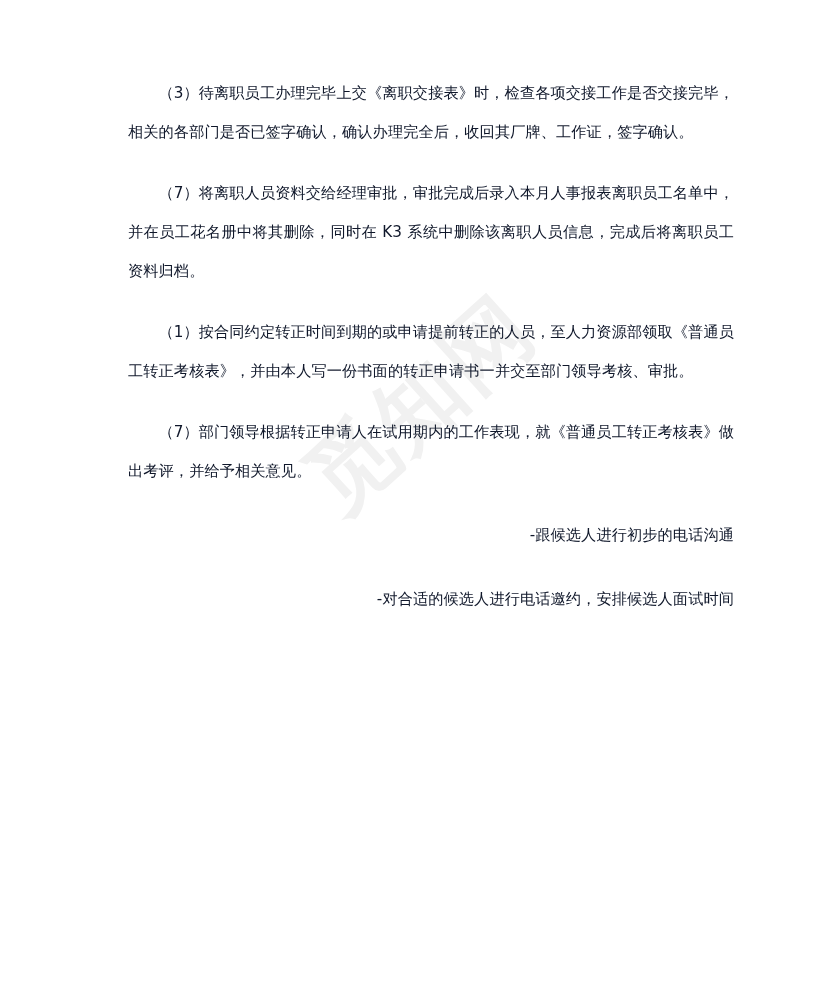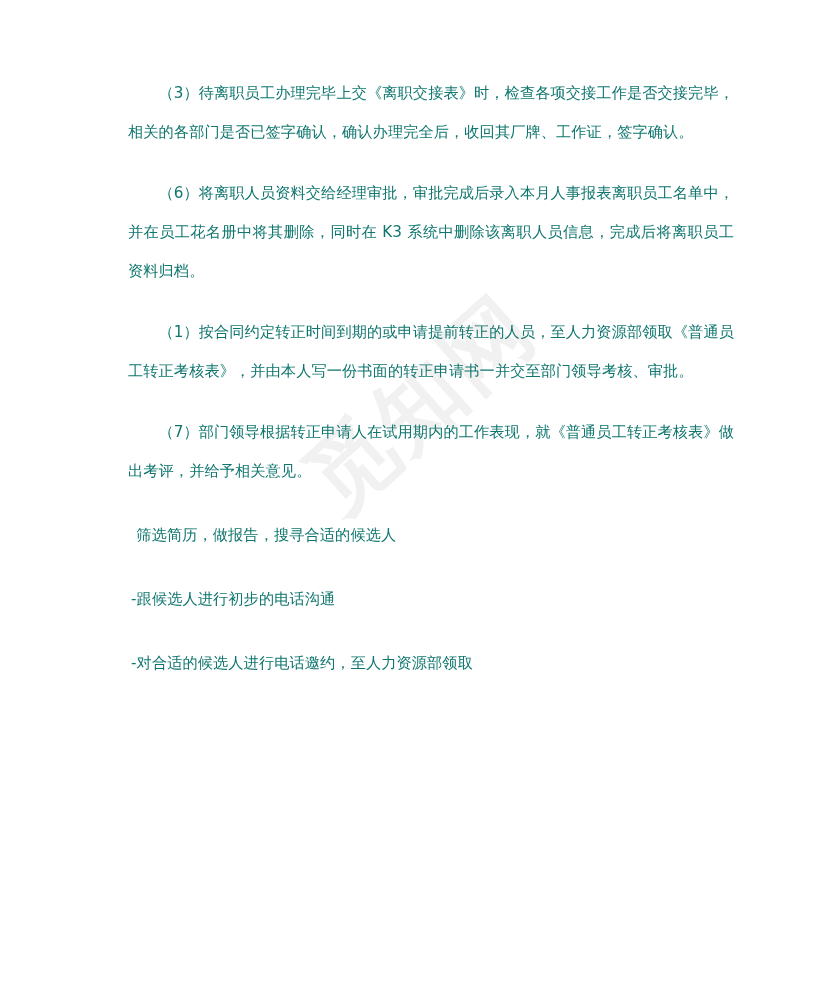--- a/index.html
+++ b/index.html
@@ -62,21 +62,21 @@
     z-index: 2;
   }
 
   p.para {
     margin: 0;
     padding: 0;
     font-size: 15.2px;
     line-height: 39px;
     text-align: justify;
     text-justify: inter-ideograph;
-    color: #0f766e;
+    color: #0f172a;
     letter-spacing: 0.1px;
     word-break: break-all;
   }
 
   p.indent {
     text-indent: 2em;
   }
 
   p.gap-lg { margin-top: 25px; }
   p.gap-md { margin-top: 22px; }
@@ -85,46 +85,45 @@
     text-indent: 1.1em;
     margin-top: 26px;
   }
 
   p.plain {
     text-align: left;
     text-indent: 0.55em;
   }
 
   p.dash {
-    text-align: left;
+    text-align: right;
     text-indent: 0.2em;
   }
 </style>
 </head>
 <body>
 
 <div id="page">
 
   <div id="watermark">
     <div class="wm-text">觅知网</div>
   </div>
 
   <div id="content">
 
     <p class="para indent">（3）待离职员工办理完毕上交《离职交接表》时，检查各项交接工作是否交接完毕，相关的各部门是否已签字确认，确认办理完全后，收回其厂牌、工作证，签字确认。</p>
 
-    <p class="para indent gap-md">（6）将离职人员资料交给经理审批，审批完成后录入本月人事报表离职员工名单中，并在员工花名册中将其删除，同时在 K3 系统中删除该离职人员信息，完成后将离职员工资料归档。</p>
+    <p class="para indent gap-md">（7）将离职人员资料交给经理审批，审批完成后录入本月人事报表离职员工名单中，并在员工花名册中将其删除，同时在 K3 系统中删除该离职人员信息，完成后将离职员工资料归档。</p>
 
 
     <p class="para indent gap-md">（1）按合同约定转正时间到期的或申请提前转正的人员，至人力资源部领取《普通员工转正考核表》，并由本人写一份书面的转正申请书一并交至部门领导考核、审批。</p>
 
     <p class="para indent gap-md">（7）部门领导根据转正申请人在试用期内的工作表现，就《普通员工转正考核表》做出考评，并给予相关意见。</p>
 
-    <p class="para plain gap-lg">筛选简历，做报告，搜寻合适的候选人</p>
 
     <p class="para dash gap-lg">-跟候选人进行初步的电话沟通</p>
 
-    <p class="para dash gap-lg">-对合适的候选人进行电话邀约，至人力资源部领取</p>
+    <p class="para dash gap-lg">-对合适的候选人进行电话邀约，安排候选人面试时间</p>
 
 
   </div>
 
 </div>
 
 </body></html>

